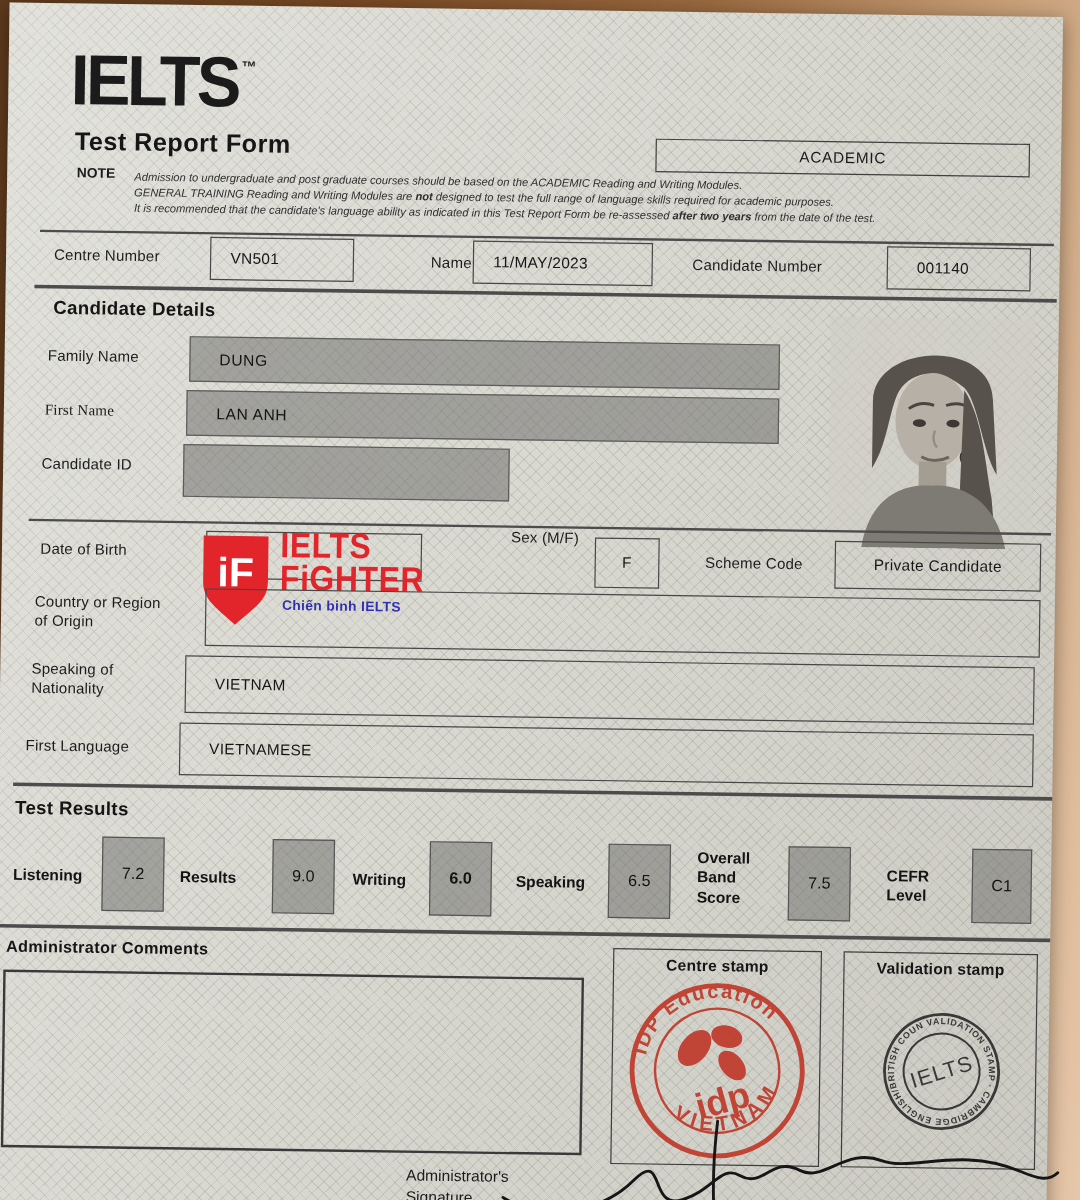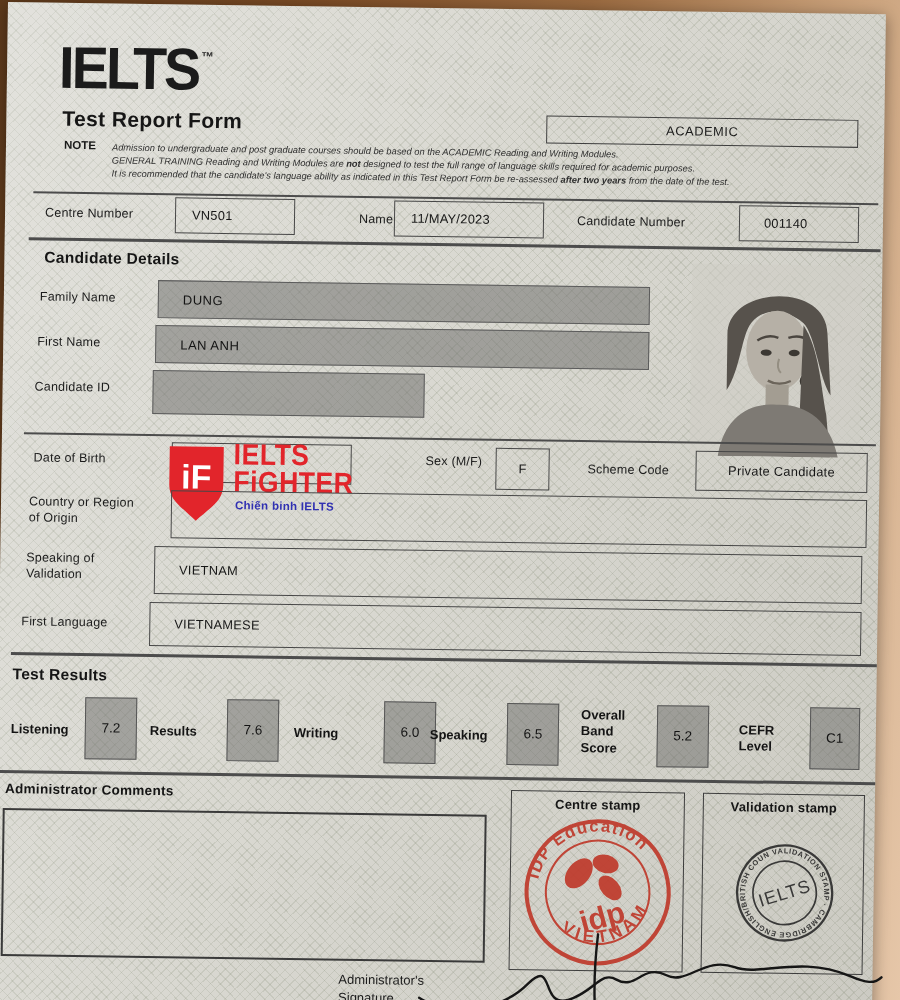--- a/index.html
+++ b/index.html
@@ -81,21 +81,21 @@
         <span class="val" style="line-height:33px;padding-left:24px;">001140</span>
       </div>
 
     <div class="hline" style="left:24px;top:235px;width:852px;height:2.5px;"></div>
 
     <div class="sec-title" style="left:40px;top:246px;">Candidate Details</div>
     <div class="lbl" style="left:36px;top:287px;">Family Name</div>
     <div class="redact" style="left:154px;top:276px;width:492px;height:38px;">
         <span class="val" style="line-height:37px;">DUNG</span>
       </div>
-    <div class="lbl" style="left:34px;top:332px;">First Name</div>
+    <div class="lbl" style="left:34px;top:332px;font-family:Liberation Serif, serif;">First Name</div>
     <div class="redact" style="left:152px;top:321px;width:494px;height:38px;">
         <span class="val" style="line-height:37px;">LAN ANH</span>
       </div>
     <div class="lbl" style="left:32px;top:377px;">Candidate ID</div>
     <div class="redact" style="left:150px;top:366px;width:272px;height:44px;">
         <span class="val" style="line-height:43px;"></span>
       </div>
 
     <svg class="abs" style="left:688px;top:252px;" width="170" height="192" viewBox="0 0 170 192">
       <rect x="0" y="0" width="170" height="192" fill="#cfcec7" opacity=".55"></rect>
@@ -113,21 +113,21 @@
       <path d="M112,60 C128,84 130,120 136,150 L140,192 L108,192 Z" fill="#57524c"></path>
       <path d="M28,192 C34,152 60,138 86,140 C114,138 140,154 148,192 Z" fill="#7e7a74"></path>
     </svg>
 
     <div class="hline" style="left:22px;top:430px;width:852px;height:1.5px;"></div>
 
     <div class="lbl" style="left:32px;top:448px;">Date of Birth</div>
     <div class="fbox" style="left:170px;top:438px;width:180px;height:40px;">
         <span class="val" style="line-height:38px;"></span>
       </div>
-    <div class="lbl" style="left:424px;top:446px;text-align:right;">Sex (M/F)</div>
+    <div class="lbl" style="left:424px;top:433px;text-align:right;">Sex (M/F)</div>
     <div class="fbox" style="left:494px;top:439px;width:54px;height:42px;text-align:center;">
         <span class="val" style="line-height:39px;padding-left:0;">F</span>
       </div>
     <div class="lbl" style="left:586px;top:452px;">Scheme Code</div>
     <div class="fbox" style="left:694px;top:439px;width:172px;height:40px;text-align:center;">
         <span class="val" style="line-height:37px;padding-left:0;">Private Candidate</span>
       </div>
 
     <div class="fighter">
       <svg class="shield" width="58" height="78" viewBox="0 0 58 78">
@@ -143,46 +143,46 @@
 
     <div class="lbl lbl2" style="left:28px;top:492px;">
         <div>Country or Region</div>
         <div>of Origin</div>
       </div>
     <div class="fbox" style="left:170px;top:486px;width:696px;height:48px;">
         <span class="val" style="line-height:46px;"></span>
       </div>
     <div class="lbl lbl2" style="left:26px;top:548px;">
         <div>Speaking of</div>
-        <div>Validation</div>
+        <div>Nationality</div>
       </div>
     <div class="fbox" style="left:154px;top:542px;width:708px;height:48px;">
         <span class="val" style="line-height:46px;padding-left:24px;">VIETNAM</span>
       </div>
     <div class="lbl" style="left:22px;top:612px;">First Language</div>
     <div class="fbox" style="left:150px;top:598px;width:712px;height:44px;">
         <span class="val" style="line-height:42px;padding-left:24px;">VIETNAMESE</span>
       </div>
 
     <div class="hline" style="left:12px;top:650px;width:866px;height:2.5px;"></div>
 
     <div class="sec-title" style="left:14px;top:663px;">Test Results</div>
 
     <div class="score-label" style="left:13px;top:719px;">Listening</div>
     <div class="score-box" style="left:87px;top:694px;">7.2</div>
     <div class="score-label" style="left:152px;top:719px;">Results</div>
-    <div class="score-box" style="left:229px;top:694px;">7.6</div>
+    <div class="score-box" style="left:229px;top:694px;">9.0</div>
     <div class="score-label" style="left:296px;top:719px;">Writing</div>
-    <div class="score-box" style="left:386px;top:694px;">6.0</div>
+    <div class="score-box" style="left:360px;top:694px;font-weight:bold;">6.0</div>
     <div class="score-label" style="left:432px;top:719px;">Speaking</div>
     <div class="score-box" style="left:509px;top:694px;">6.5</div>
     <div class="score-label" style="left:583px;top:697px;">Overall
 Band
 Score</div>
-    <div class="score-box" style="left:659px;top:694px;">5.2</div>
+    <div class="score-box" style="left:659px;top:694px;">7.5</div>
     <div class="score-label" style="left:741px;top:710px;">CEFR
 Level</div>
     <div class="score-box" style="left:812px;top:694px;width:50px;text-align:center;">C1</div>
 
     <div class="hline" style="left:0;top:768px;width:878px;height:3px;"></div>
 
     <div class="sec-title" style="left:8px;top:779px;font-size:13.5px;">Administrator Comments</div>
     <div class="big-box" style="left:6px;top:806px;width:484px;height:148px;"></div>
 
     <div class="stamp-box" style="left:514px;top:781px;width:174px;height:180px;">

